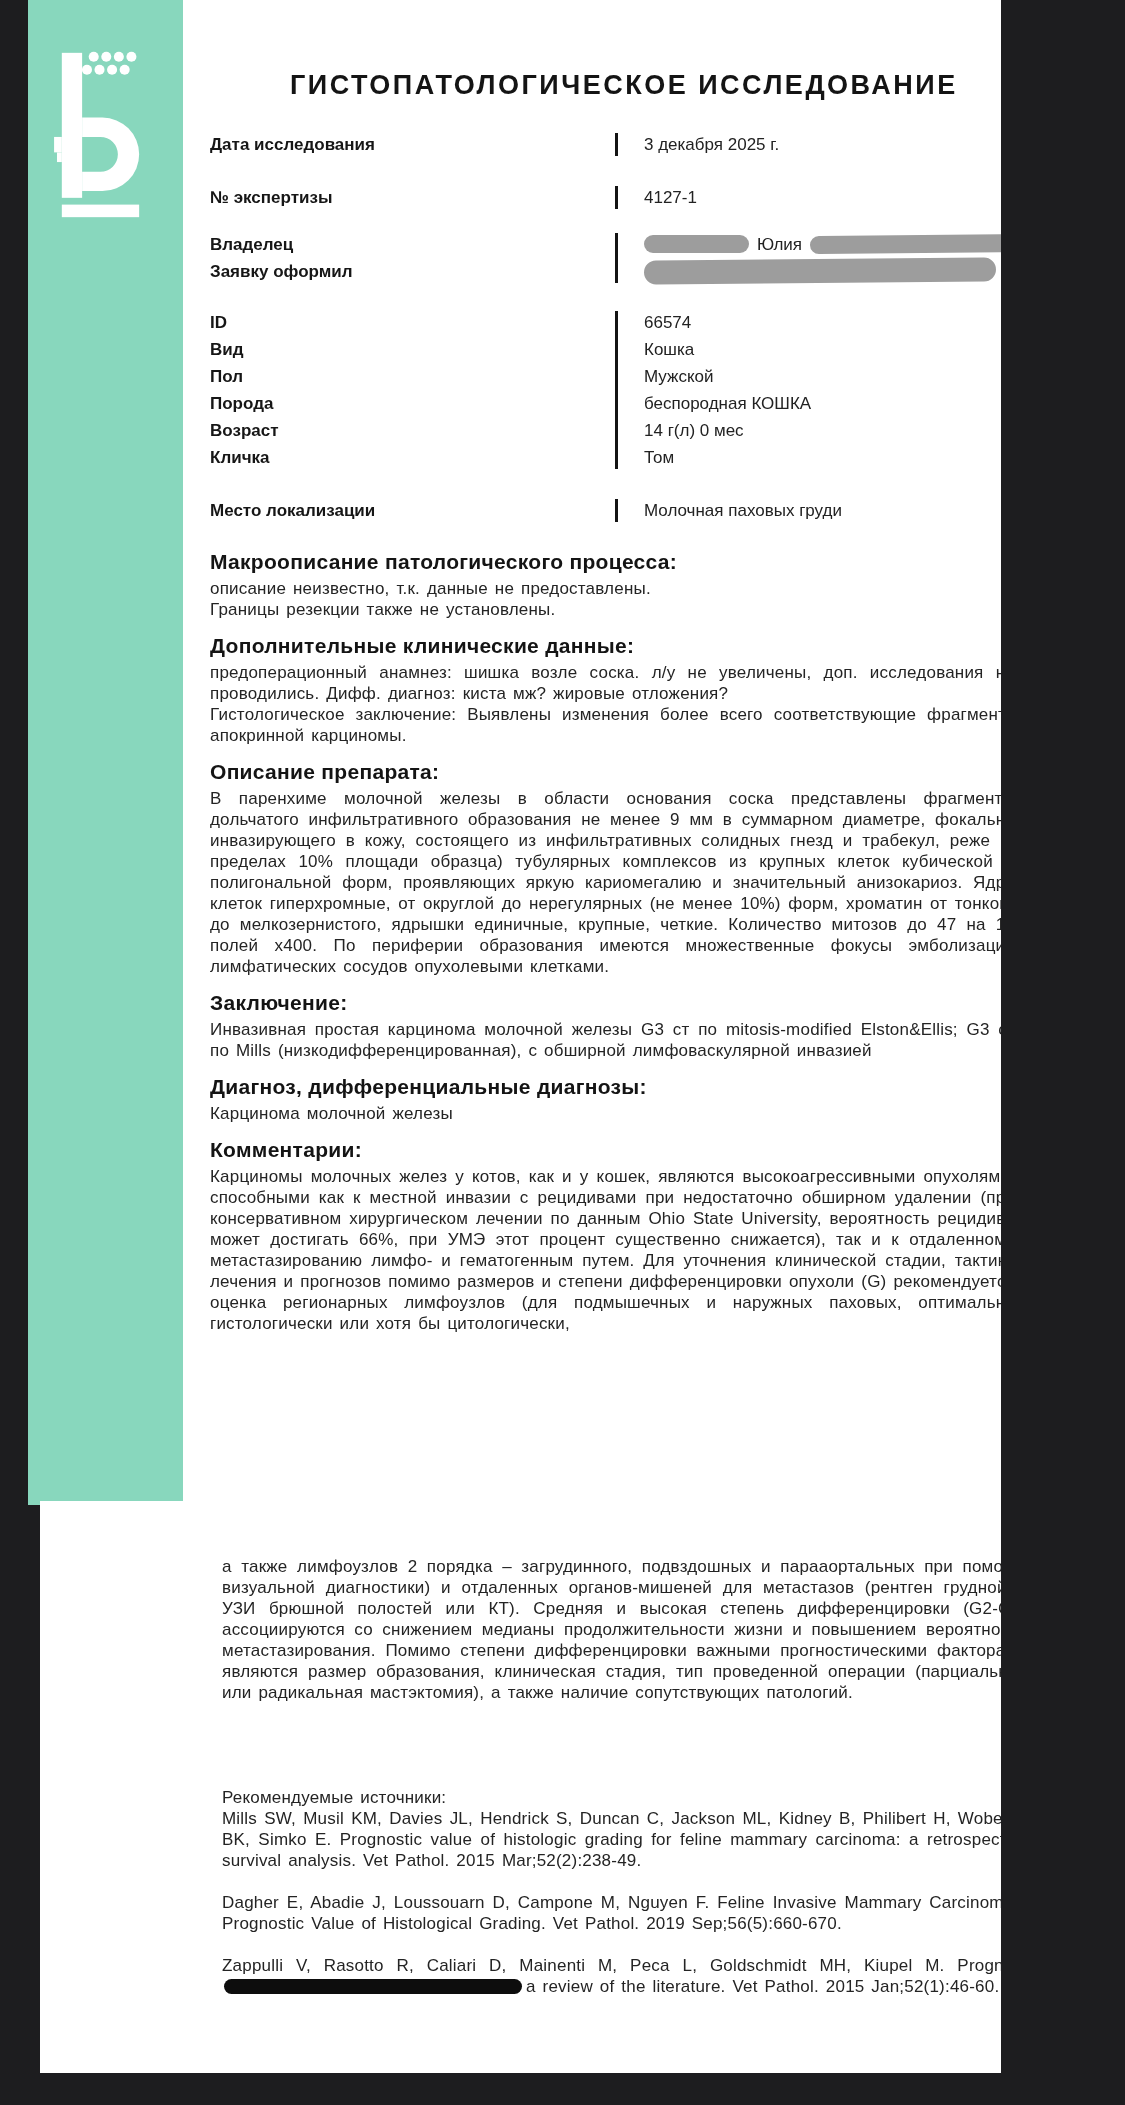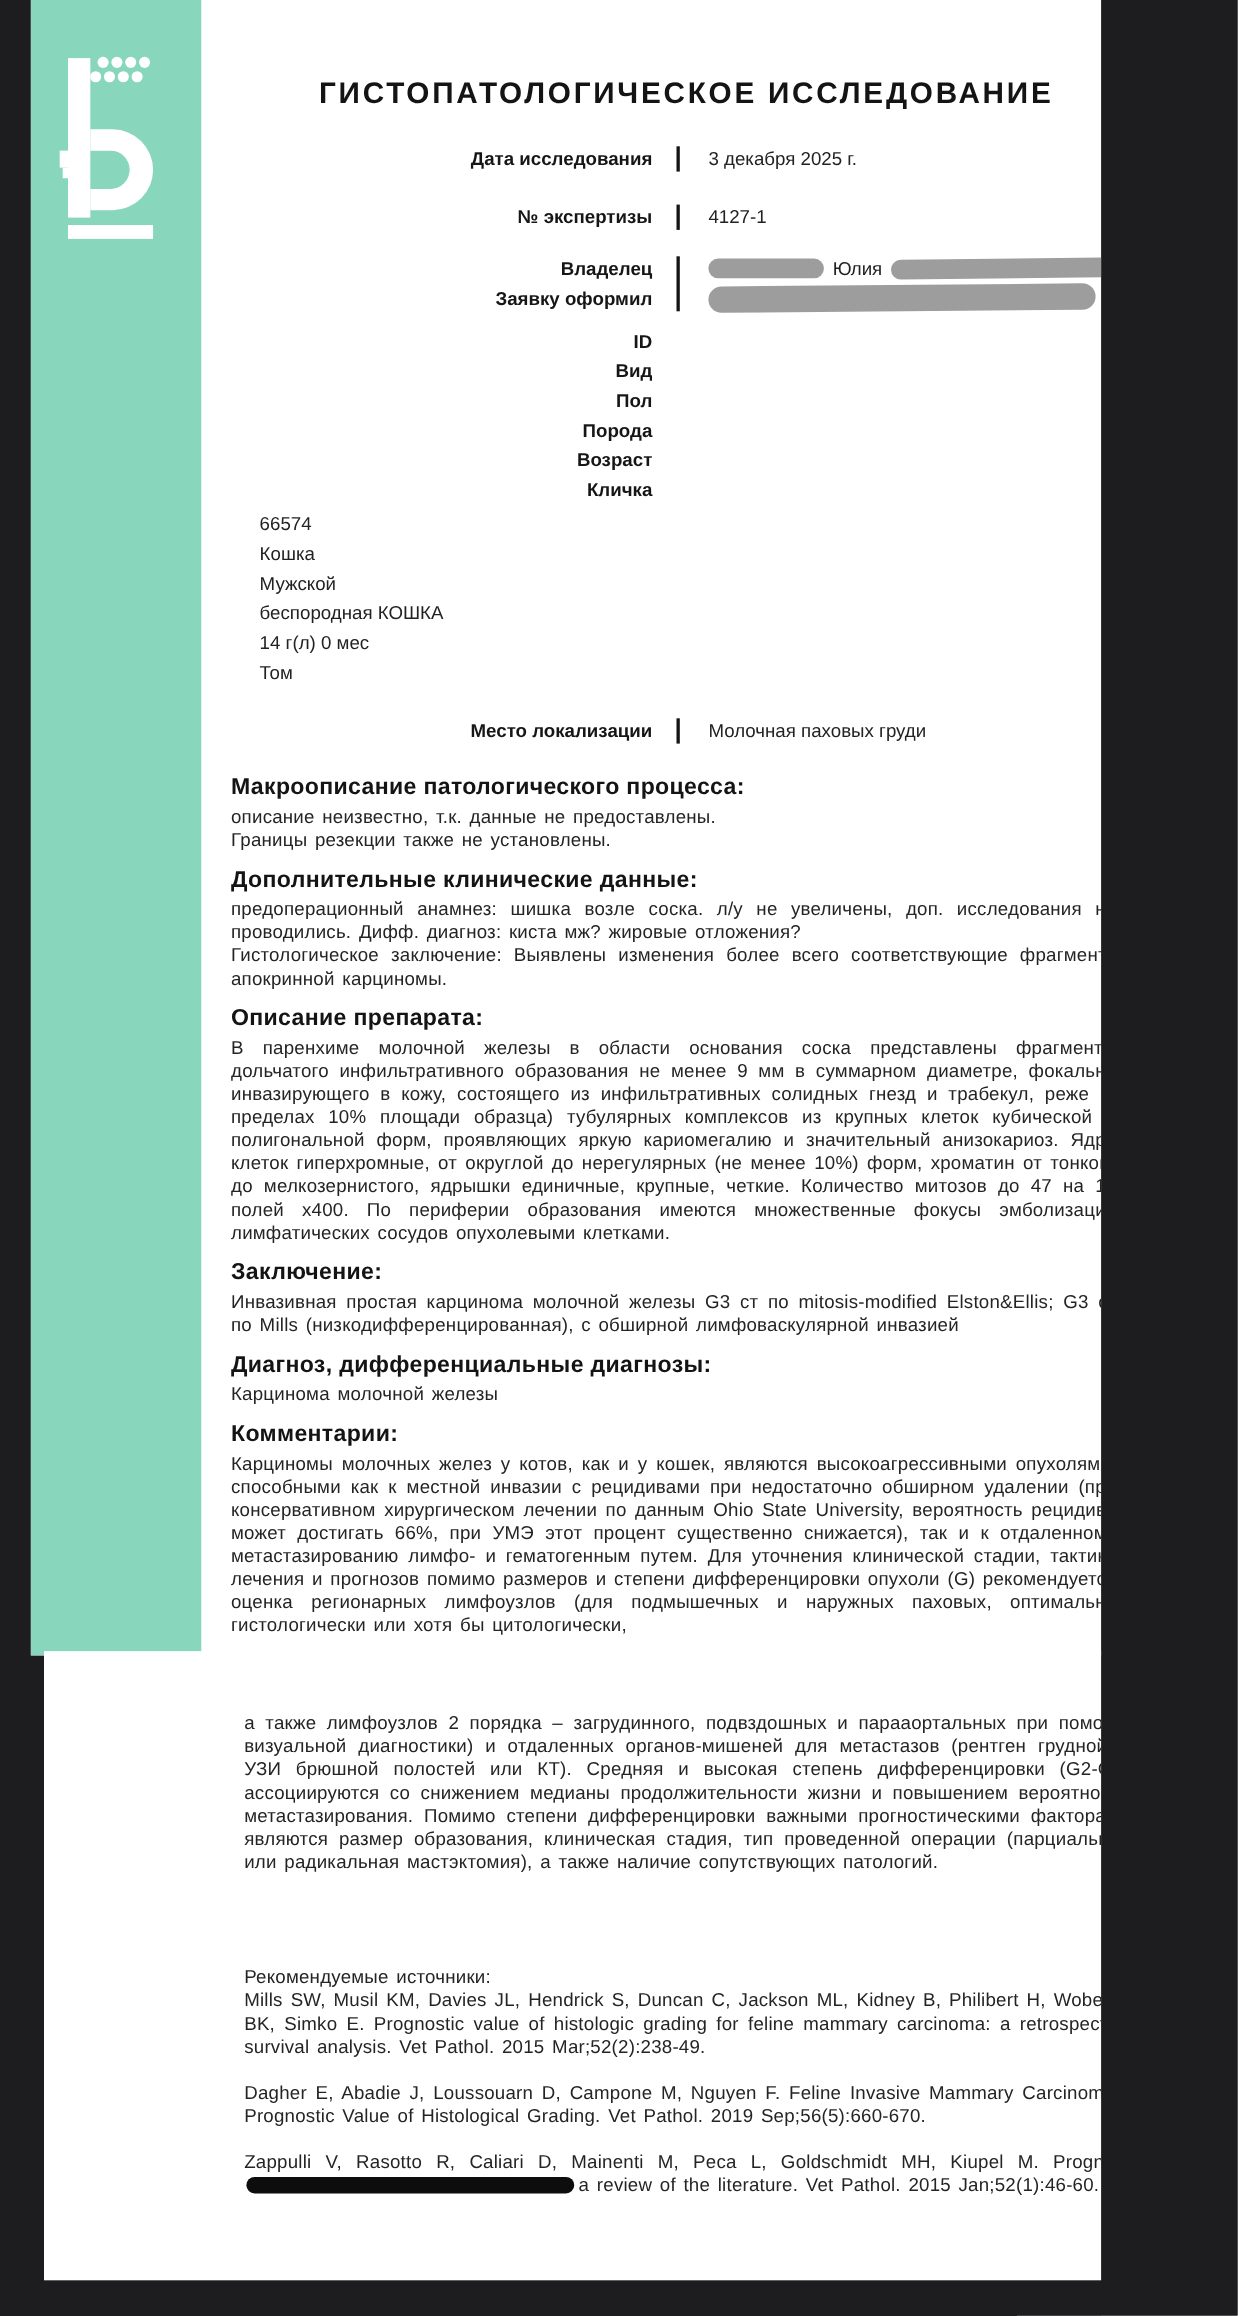--- a/index.html
+++ b/index.html
@@ -38,23 +38,23 @@
     font-weight: 700;
     letter-spacing: 2.5px;
     white-space: nowrap;
     color: #141414;
   }
 
   .meta-group { display: flex; align-items: stretch; }
   .mg-date { margin-top: 30px; }
   .mg-case { margin-top: 26px; }
   .mg-owner { margin-top: 20px; }
-  .mg-animal { margin-top: 12px; flex-direction: column; }
+  .mg-animal { margin-top: 24px; }
   .mg-loc { margin-top: 26px; }
-  .meta-labels { width: 383px; text-align: right; }
+  .meta-labels { width: 383px; text-align: left; }
   .meta-label {
     font-weight: 700;
     font-size: 17px;
     line-height: 27px;
     color: #161616;
     white-space: nowrap;
   }
   .meta-divider {
     width: 3px;
     background: #141414;

